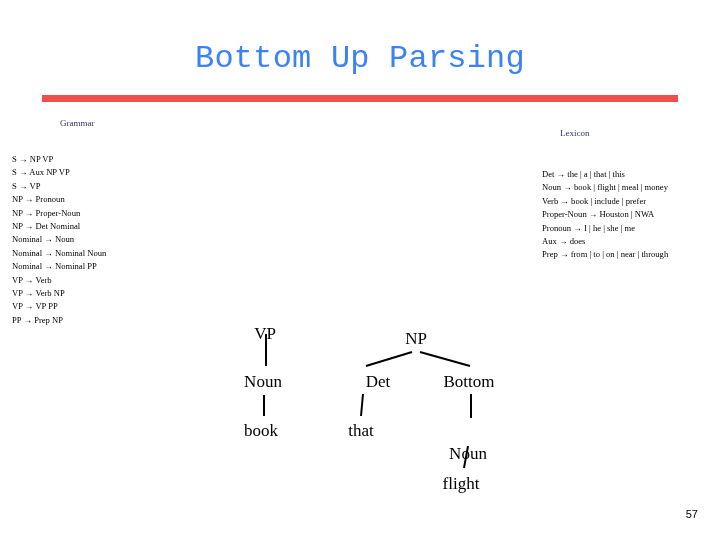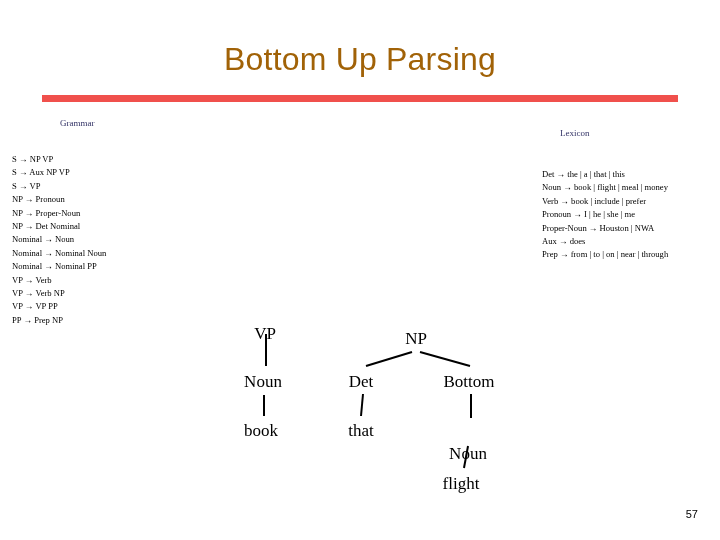--- a/index.html
+++ b/index.html
@@ -24,24 +24,24 @@
     background: #ffffff;
   }
 
   
   #slide-title {
     position: absolute;
     left: 0;
     top: 40px;
     width: 720px;
     text-align: center;
-    font-family: Liberation Sans, sans-serif;
+    font-family: Liberation Mono, monospace;
     font-size: 32px;
     line-height: 38px;
-    color: #a16207;
+    color: #3b82f6;
     letter-spacing: 0.2px;
     white-space: nowrap;
   }
 
   
   #divider-bar {
     position: absolute;
     left: 42px;
     top: 95px;
     width: 636px;
@@ -137,41 +137,41 @@
       <div class="rule-line">VP → Verb</div>
       <div class="rule-line">VP → Verb NP</div>
       <div class="rule-line">VP → VP PP</div>
       <div class="rule-line">PP → Prep NP</div>
     </div>
 
   <div class="rule-list" id="lexicon-rules">
       <div class="rule-line">Det → the | a | that | this</div>
       <div class="rule-line">Noun → book | flight | meal | money</div>
       <div class="rule-line">Verb → book | include | prefer</div>
+      <div class="rule-line">Proper-Noun → Houston | NWA</div>
       <div class="rule-line">Pronoun → I | he | she | me</div>
-      <div class="rule-line">Proper-Noun → Houston | NWA</div>
       <div class="rule-line">Aux → does</div>
       <div class="rule-line">Prep → from | to | on | near | through</div>
     </div>
 
   <div id="parse-tree">
     <svg id="tree-edges" viewBox="0 0 720 540" xmlns="http://www.w3.org/2000/svg">
         <line x1="266" y1="334" x2="266" y2="366" stroke="#000000" stroke-width="2"></line>
         <line x1="264" y1="395" x2="264" y2="416" stroke="#000000" stroke-width="2"></line>
         <line x1="412" y1="352" x2="366" y2="366" stroke="#000000" stroke-width="2"></line>
         <line x1="420" y1="352" x2="470" y2="366" stroke="#000000" stroke-width="2"></line>
         <line x1="363" y1="394" x2="361" y2="416" stroke="#000000" stroke-width="2"></line>
         <line x1="471" y1="394" x2="471" y2="418" stroke="#000000" stroke-width="2"></line>
         <line x1="468" y1="446" x2="464" y2="468" stroke="#000000" stroke-width="2"></line>
       </svg>
   <div class="tree-node" style="left: 265px; top: 311px; margin-top: 13px;">VP</div>
       <div class="tree-node" style="left: 263px; top: 372px;">Noun</div>
       <div class="tree-node" style="left: 261px; top: 421px;">book</div>
       <div class="tree-node" style="left: 416px; top: 329px;">NP</div>
-      <div class="tree-node" style="left: 361px; top: 372px; text-align: right;">Det</div>
+      <div class="tree-node" style="left: 378px; top: 372px; text-align: right;">Det</div>
       <div class="tree-node" style="left: 469px; top: 372px;">Bottom</div>
       <div class="tree-node" style="left: 361px; top: 421px;">that</div>
       <div class="tree-node" style="left: 468px; top: 423px; margin-top: 21px;">Noun</div>
       <div class="tree-node" style="left: 461px; top: 474px;">flight</div>
     </div>
 
   <div id="page-number">57</div>
 
 </div>
 

